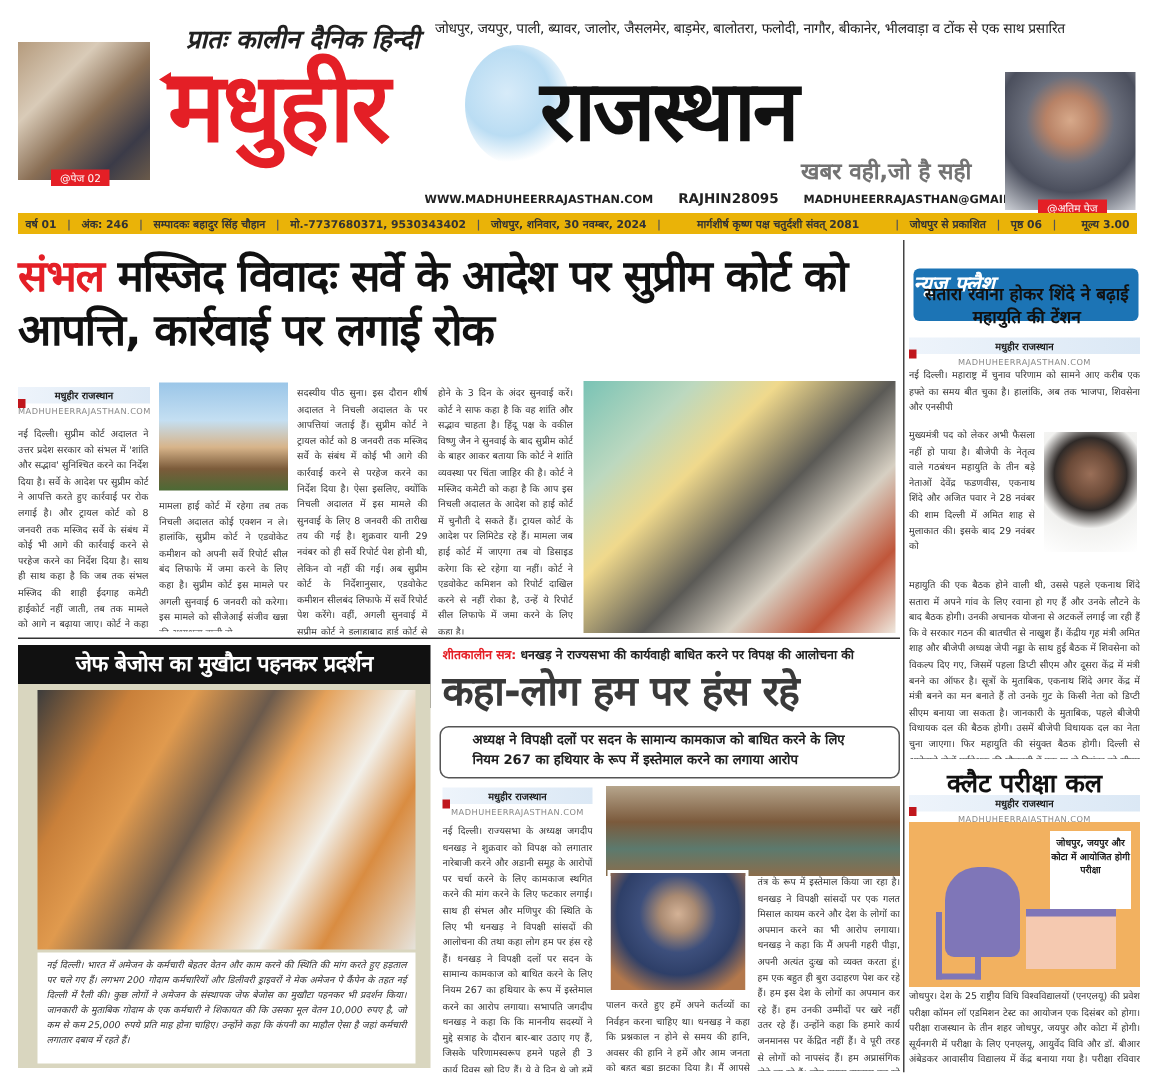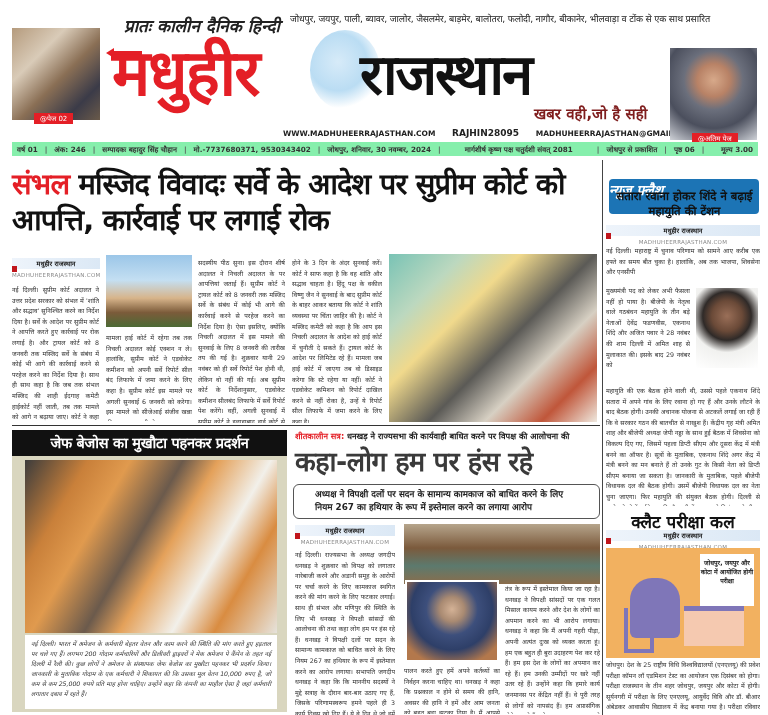--- a/index.html
+++ b/index.html
@@ -7,30 +7,30 @@
   body { font-family: "DejaVu Sans", sans-serif; color: #1a1a1a; position: relative; }
 
   
   .masthead { position: absolute; left: 0; top: 0; width: 768px; height: 140px; }
   .tagline-top { position: absolute; left: 124px; top: 14px; font-family: "DejaVu Serif", serif; font-style: italic; font-weight: bold; font-size: 17px; color: #222; }
   .cities { position: absolute; left: 290px; top: 12px; font-size: 9.2px; font-weight: normal; color: #222; letter-spacing: -0.2px; }
   .logo-red { position: absolute; left: 112px; top: 28px; font-family: "DejaVu Sans", sans-serif; font-weight: bold; font-size: 64px; color: #e41f26; letter-spacing: -2px; line-height: 90px; }
   .logo-arrow-left { position: absolute; left: 106px; top: 48px; width: 36px; height: 10px; }
   .logo-black { position: absolute; left: 360px; top: 30px; font-family: "DejaVu Sans", sans-serif; font-weight: bold; font-size: 56px; color: #111; letter-spacing: -2px; line-height: 90px; }
   .logo-emblem { position: absolute; left: 310px; top: 30px; width: 70px; height: 80px; border-radius: 50%; background: radial-gradient(circle at 40% 40%, #cde6f7 0%, #a9d4f0 45%, rgba(255,255,255,0) 72%); opacity: 0.8; }
-  .slogan { position: absolute; left: 534px; top: 103px; font-weight: bold; font-size: 15px; color: #7f1d1d; }
+  .slogan { position: absolute; left: 534px; top: 103px; font-weight: bold; font-size: 15px; color: #737373; }
   .web-line { position: absolute; left: 283px; top: 128px; font-size: 7.5px; font-weight: bold; color: #222; }
   .web-line span { margin-right: 14px; }
   .regno { font-size: 9px; }
   .photo-left { position: absolute; left: 12px; top: 28px; width: 88px; height: 92px; background: linear-gradient(135deg,#b59b7d 0%, #d9cbb8 30%, #8a6f55 55%, #3b3b48 80%, #6a5a4a 100%); }
   .photo-right { position: absolute; left: 670px; top: 48px; width: 87px; height: 92px; background: radial-gradient(circle at 50% 35%, #d7a98a 0%, #b88266 22%, #6b6f7c 40%, #4b4f5d 65%, #cfd2d8 100%); }
   .photo-cap { position: absolute; bottom: -4px; left: 22px; background: #e41f26; color: #fff; font-size: 7px; padding: 1px 6px; }
 
   
-  .datebar { position: absolute; left: 12px; top: 142px; width: 746px; height: 14px; background: #86efac; display: flex; align-items: center; font-size: 7.2px; font-weight: bold; color: #333; white-space: nowrap; }
+  .datebar { position: absolute; left: 12px; top: 142px; width: 746px; height: 14px; background: #eab308; display: flex; align-items: center; font-size: 7.2px; font-weight: bold; color: #333; white-space: nowrap; }
   .datebar span { padding: 0 5px; }
   .datebar .sep { padding: 0 2px; color: #555; }
 
   
   .headline { position: absolute; left: 12px; top: 166px; width: 585px; font-weight: bold; font-size: 29px; line-height: 36px; color: #111; letter-spacing: -0.8px; }
   .headline .hl-red { color: #e41f26; }
 
   
   .byline { font-size: 6px; text-align: center; position: relative; }
   .byline .bn { display: block; background: linear-gradient(90deg,#eef4fb,#dbe8f5); font-weight: bold; font-size: 6.5px; padding: 1px 0; }

